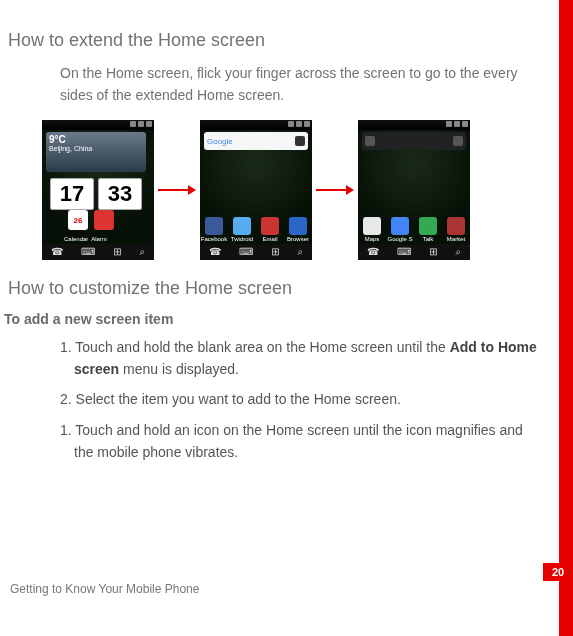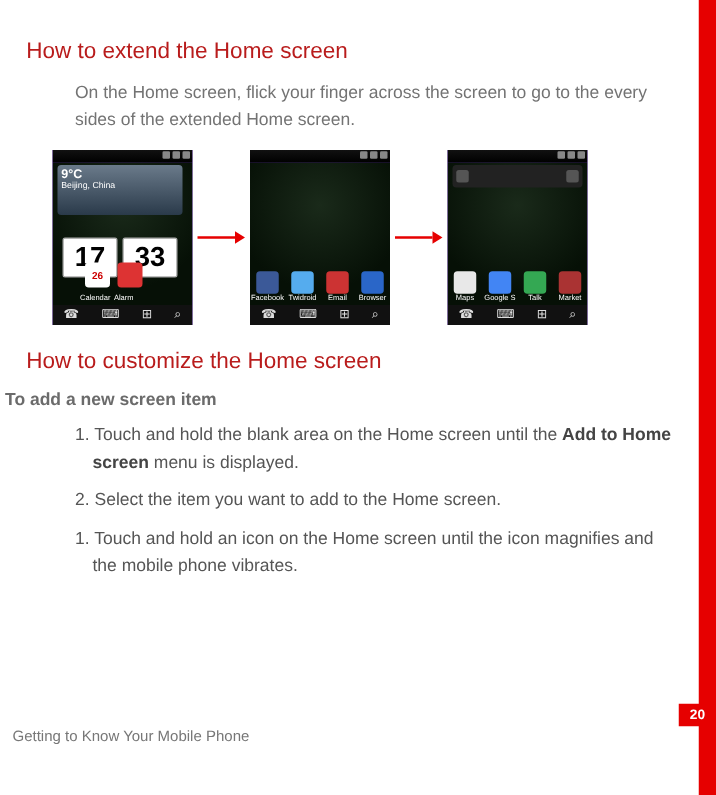--- a/index.html
+++ b/index.html
@@ -36,39 +36,39 @@
     width: 30px;
     background: #e60000;
     color: #fff;
     font-weight: bold;
     font-size: 11px;
     text-align: center;
     line-height: 18px;
   }
   h2.section {
     font-weight: normal;
-    color: #b91c1c;
+    color: #737373;
     font-size: 18px;
-    margin: 0 0 12px 17px;
+    margin: 0 0 12px 4px;
   }
   .intro {
     margin: 0 0 14px 56px;
     font-size: 14px;
     line-height: 1.55;
     color: #737373;
   }
   .screens-row {
     display: flex;
     align-items: center;
     margin: 0 0 18px 38px;
   }
   .phone-screen {
     width: 112px;
     height: 140px;
-    background: #4c1d95;
+    background: #84cc16;
     position: relative;
     overflow: hidden;
   }
   .statusbar {
     height: 10px;
     background: linear-gradient(#111, #000);
     display: flex;
     justify-content: flex-end;
     gap: 2px;
     padding: 1px 2px;
@@ -111,21 +111,20 @@
   .weather-widget .temp { font-size: 10px; font-weight: bold; }
   .weather-widget .city { font-size: 7px; }
   .clock-widget {
     position: absolute;
     top: 44px; left: 4px;
     width: 100px; height: 40px;
     display: flex;
     gap: 4px;
     align-items: center;
     justify-content: center;
-    margin-top: 12px;
   }
   .clock-widget .digit-group {
     background: #fff;
     color: #000;
     font-weight: bold;
     font-size: 22px;
     padding: 2px 4px;
     border: 1px solid #aaa;
     border-radius: 2px;
     min-width: 34px;
@@ -285,20 +284,25 @@
 
     <div class="arrow"></div>
 
     <div class="phone-screen">
       <div class="statusbar">
           <span></span>
           <span></span>
           <span></span>
         </div>
       <div class="home-area">
+        <div class="searchbox">
+          <span class="g">Google</span>
+          <span class="field"></span>
+          <span class="mic"></span>
+        </div>
         <div class="app-grid" id="grid2">
             <div class="app">
               <div class="icon" style="background: rgb(59, 89, 152);"></div>
               <div class="label">Facebook</div>
             </div>
             <div class="app">
               <div class="icon" style="background: rgb(85, 172, 238);"></div>
               <div class="label">Twidroid</div>
             </div>
             <div class="app">

